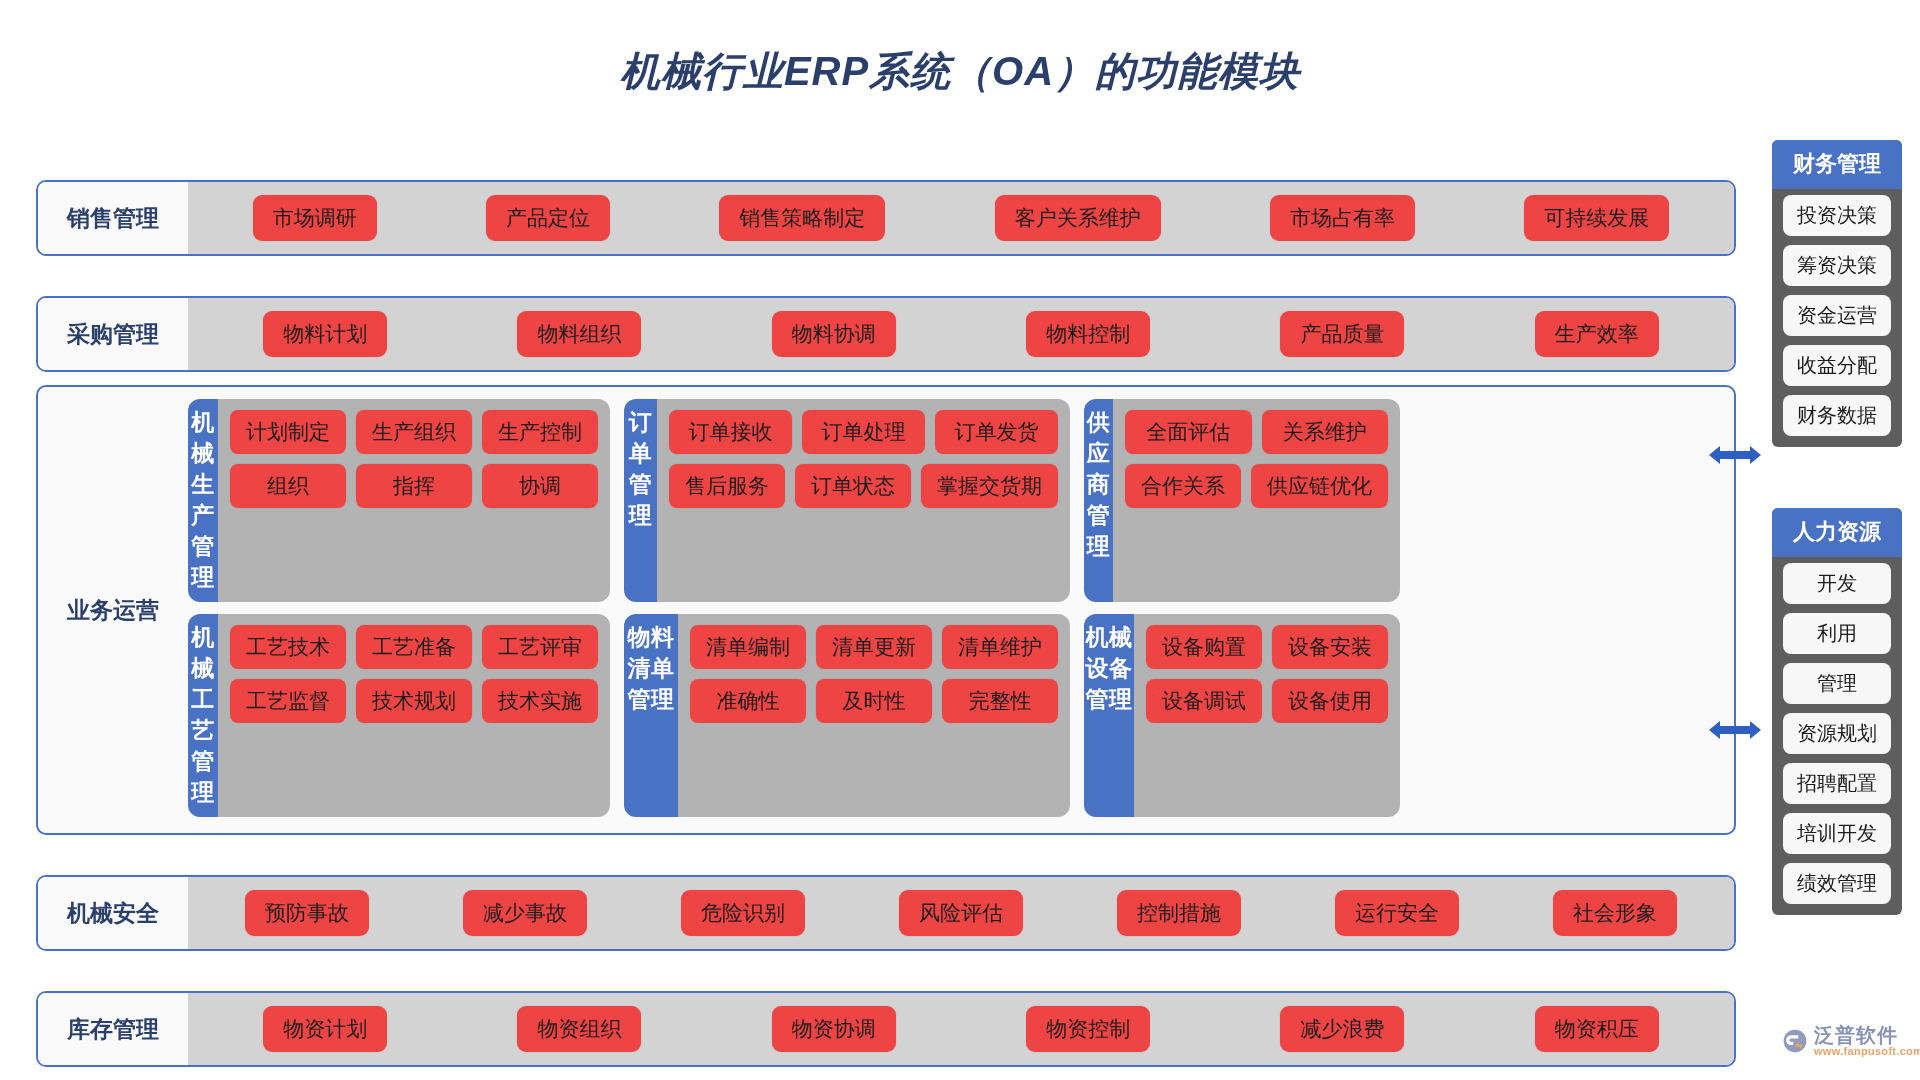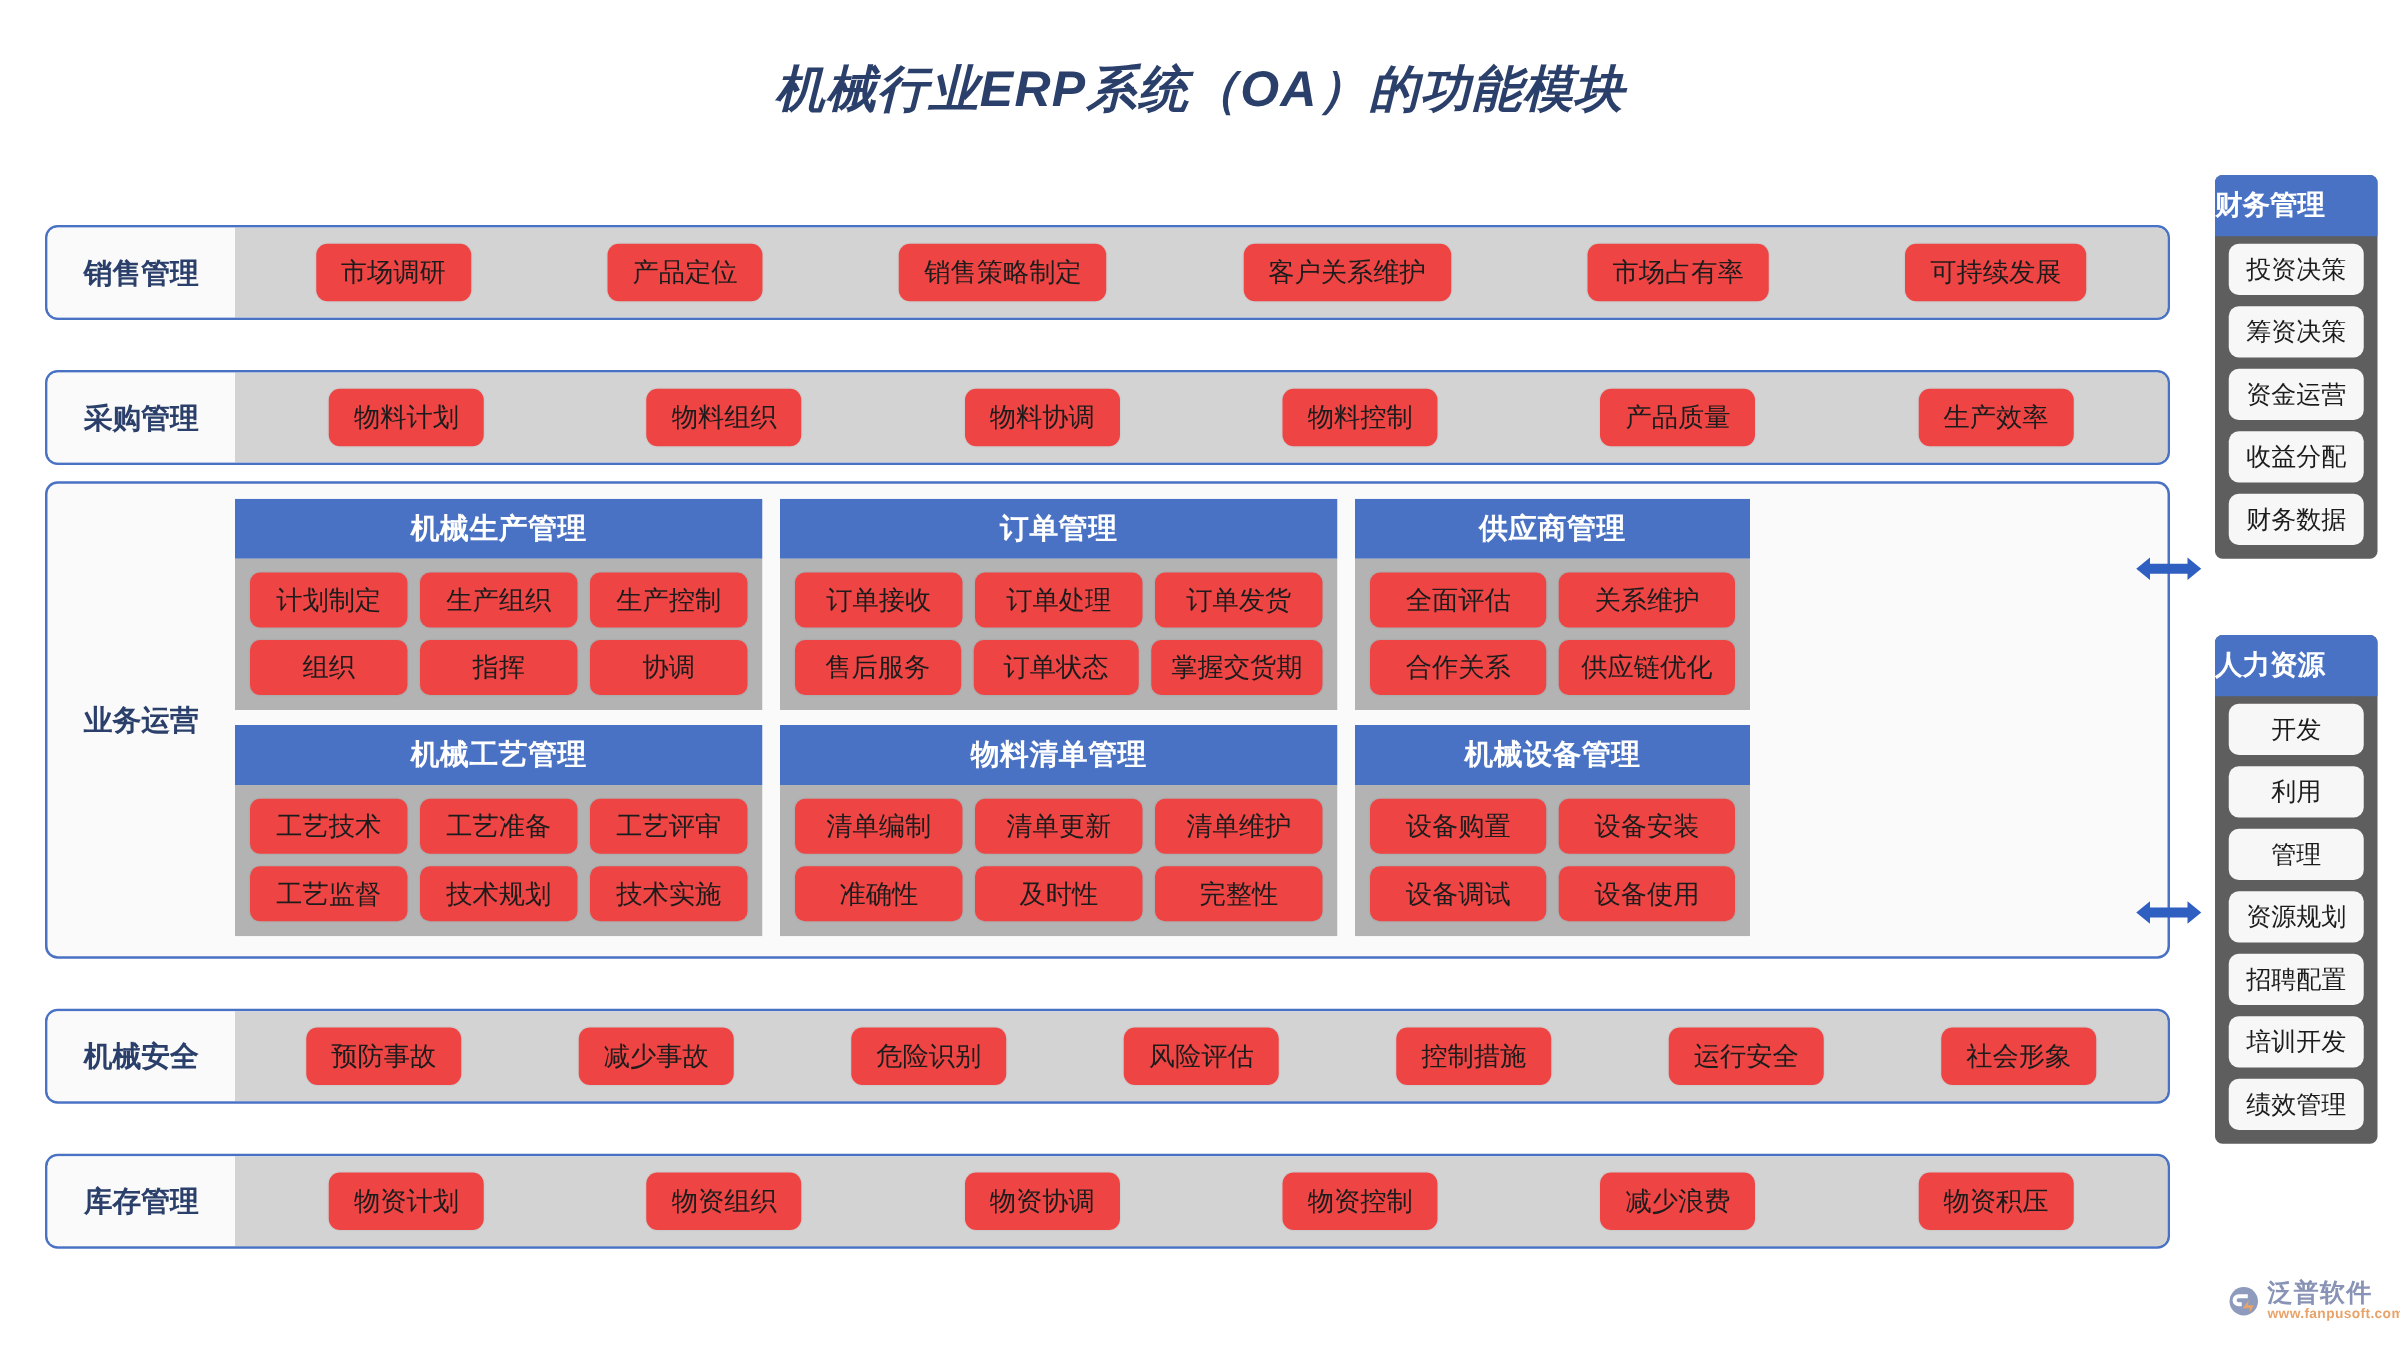--- a/index.html
+++ b/index.html
@@ -78,21 +78,21 @@
     font-size: 23px; font-weight: bold; color: #2b3f6b;
   }
   .ops-grid {
     flex: 1 1 auto;
     display: flex; flex-direction: column;
     gap: 12px;
     padding: 12px 16px 16px 0;
   }
   .ops-row { display: flex; gap: 14px; }
 
-  .card { display: flex; flex-direction: column; border-radius: 0; overflow: hidden; justify-content: center; }
+  .card { display: flex; flex-direction: row; border-radius: 12px; overflow: hidden; justify-content: center; }
   .card.w1 { flex: 0 0 422px; }
   .card.w2 { flex: 0 0 446px; }
   .card.w3 { flex: 0 0 316px; }
   .card-head {
     background: #4a72c4; color: #ffffff;
     font-size: 23px; font-weight: bold;
     text-align: center;
     padding: 8px 0 9px;
     letter-spacing: 0.5px;
   }
@@ -114,21 +114,21 @@
     position: absolute;
     width: 130px;
     background: #5e5e5e;
     border-radius: 6px;
     padding: 0 0 11px 0;
     display: flex; flex-direction: column;
   }
   .side-head {
     background: #4a72c4; color: #fff;
     font-size: 22px; font-weight: bold;
-    text-align: left;
+    text-align: center;
     padding: 9px 0 10px;
     border-radius: 6px 6px 0 0;
   }
   .side-items { display: flex; flex-direction: column; gap: 9px; padding: 6px 11px 0; }
   .side-item {
     background: #f7f7f7;
     border-radius: 8px;
     text-align: center;
     font-size: 20px;
     padding: 7px 2px;

